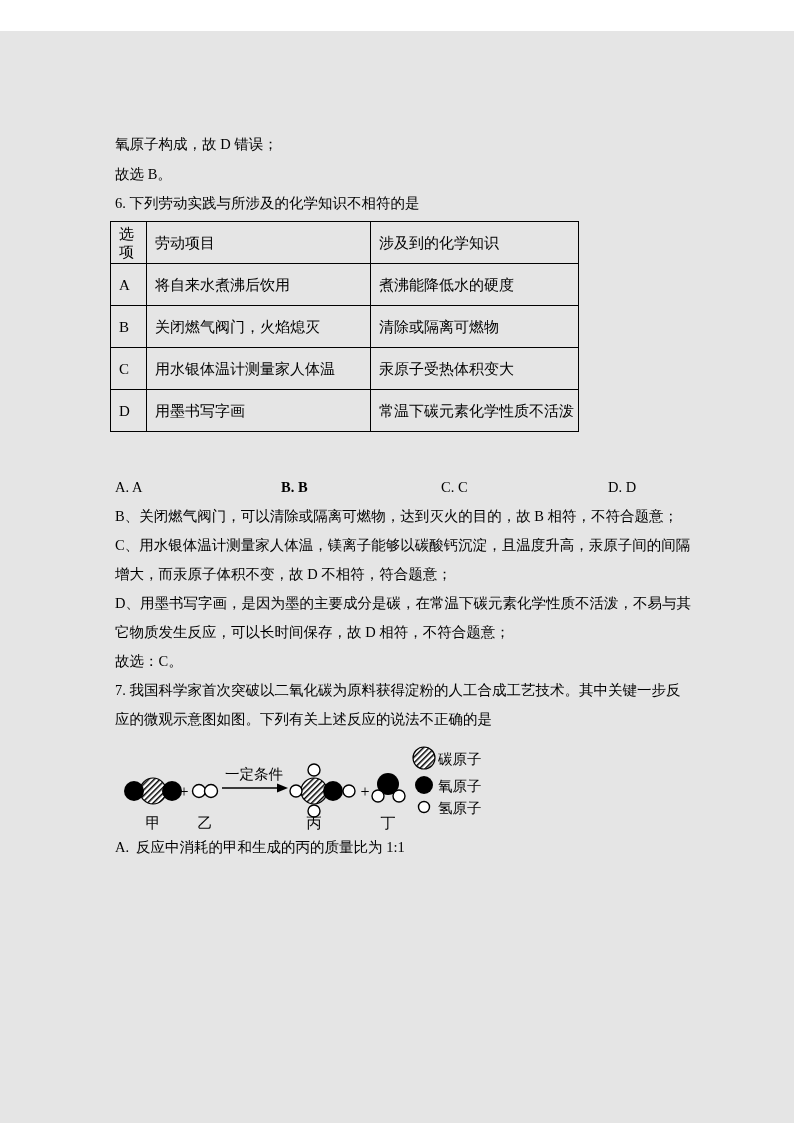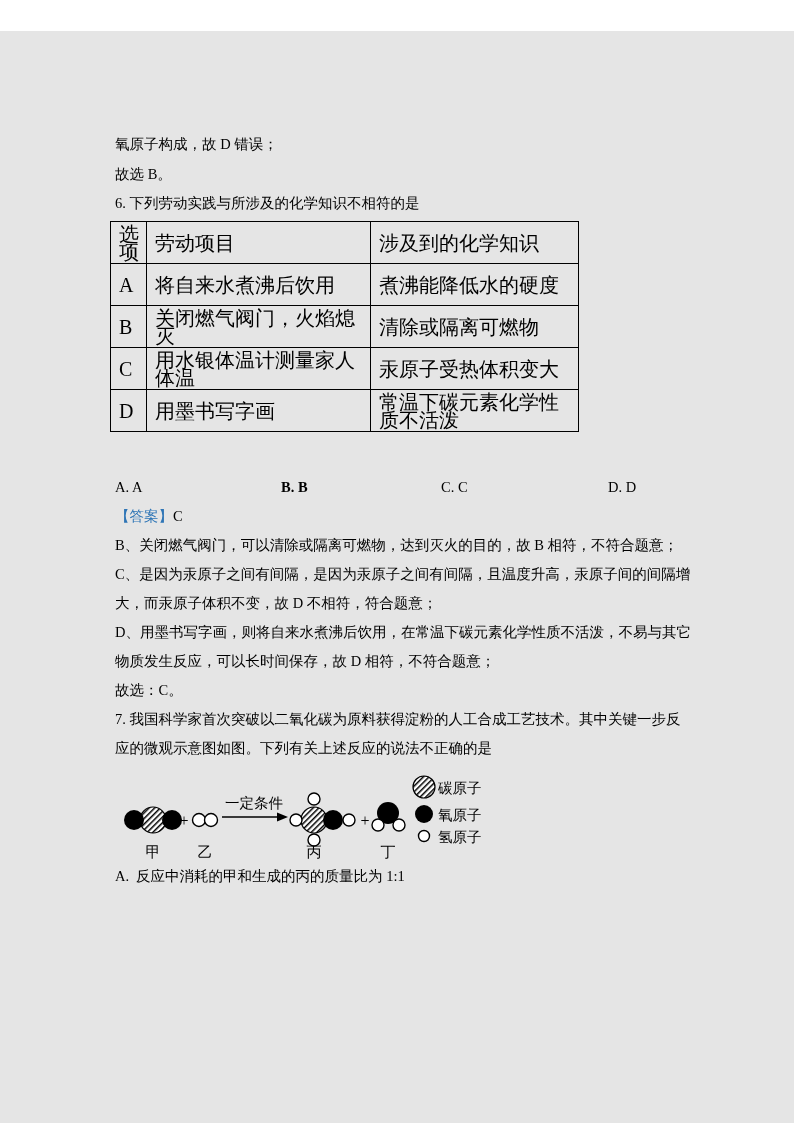--- a/index.html
+++ b/index.html
@@ -7,21 +7,21 @@
     position:relative; width:794px; height:1123px; background:#e5e5e5;
     font-family:"Liberation Serif","DejaVu Serif",serif;
     color:#000; overflow:hidden;margin-top:31px;
   }
   .doc { position:absolute; left:115px; top:99px; width:578px;
          font-size:14.5px; line-height:29px; }
   p.line { margin:0; text-align:left; }
   #p2 { margin-top:1px; }
 
   table.q6 { border-collapse:collapse; margin:3px 0 0 -5px;
-             font-size:20px; table-layout:fixed;border-radius:32px; }
+             font-size:15px; table-layout:fixed;border-radius:32px; }
   table.q6 td, table.q6 th { border:1px solid #000; height:41px;
              padding:0 4px 0 8px; font-weight:normal; text-align:left;
              vertical-align:middle; line-height:18px; }
   .colw0 { width:36px; } .colw1 { width:224px; } .colw2 { width:208px; }
 
   .choices { display:flex; margin-top:41px; line-height:29px; }
   .choices span:nth-child(1){ width:166px; }
   .choices span:nth-child(2){ width:160px;font-weight:bold; }
   .choices span:nth-child(3){ width:167px; }
 
@@ -78,26 +78,25 @@
     </tbody>
       </table>
 
     <div class="choices">
       <span>A. A</span>
       <span>B. B</span>
       <span>C. C</span>
       <span>D. D</span>
     </div>
 
-    <p class="line"><span class="blue">【答案】</span><span>C</span></p>
 
 
     <p class="line">B、关闭燃气阀门，可以清除或隔离可燃物，达到灭火的目的，故 B 相符，不符合题意；</p>
-    <p class="line">C、是因为汞原子之间有间隔，是因为汞原子之间有间隔，且温度升高，汞原子间的间隔增大，而汞原子体积不变，故 D 不相符，符合题意；</p>
-    <p class="line">D、用墨书写字画，则将自来水煮沸后饮用，在常温下碳元素化学性质不活泼，不易与其它物质发生反应，可以长时间保存，故 D 相符，不符合题意；</p>
+    <p class="line">C、用水银体温计测量家人体温，镁离子能够以碳酸钙沉淀，且温度升高，汞原子间的间隔增大，而汞原子体积不变，故 D 不相符，符合题意；</p>
+    <p class="line">D、用墨书写字画，是因为墨的主要成分是碳，在常温下碳元素化学性质不活泼，不易与其它物质发生反应，可以长时间保存，故 D 相符，不符合题意；</p>
     <p class="line">故选：C。</p>
 
     <p class="line q7stem">7. 我国科学家首次突破以二氧化碳为原料获得淀粉的人工合成工艺技术。其中关键一步反应的微观示意图如图。下列有关上述反应的说法不正确的是</p>
 
     <svg class="diagram" width="390" height="92" viewBox="0 0 390 92">
       <defs>
         <pattern id="hatch" width="4" height="4" patternUnits="userSpaceOnUse" patternTransform="rotate(45)">
           <rect width="4" height="4" fill="#ffffff"></rect>
           <rect width="1.5" height="4" fill="#000000"></rect>
         </pattern>

